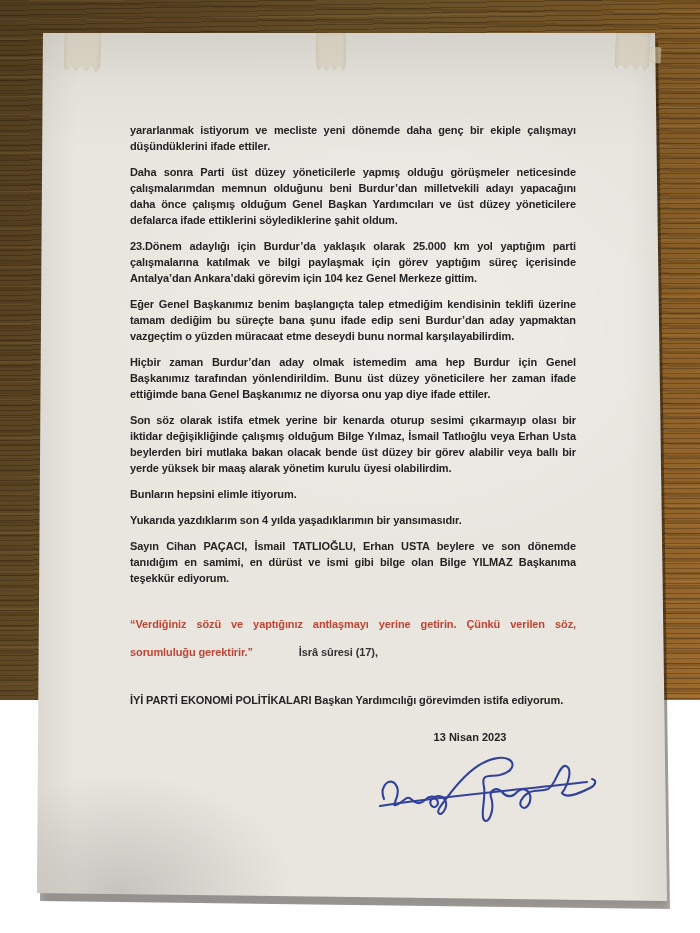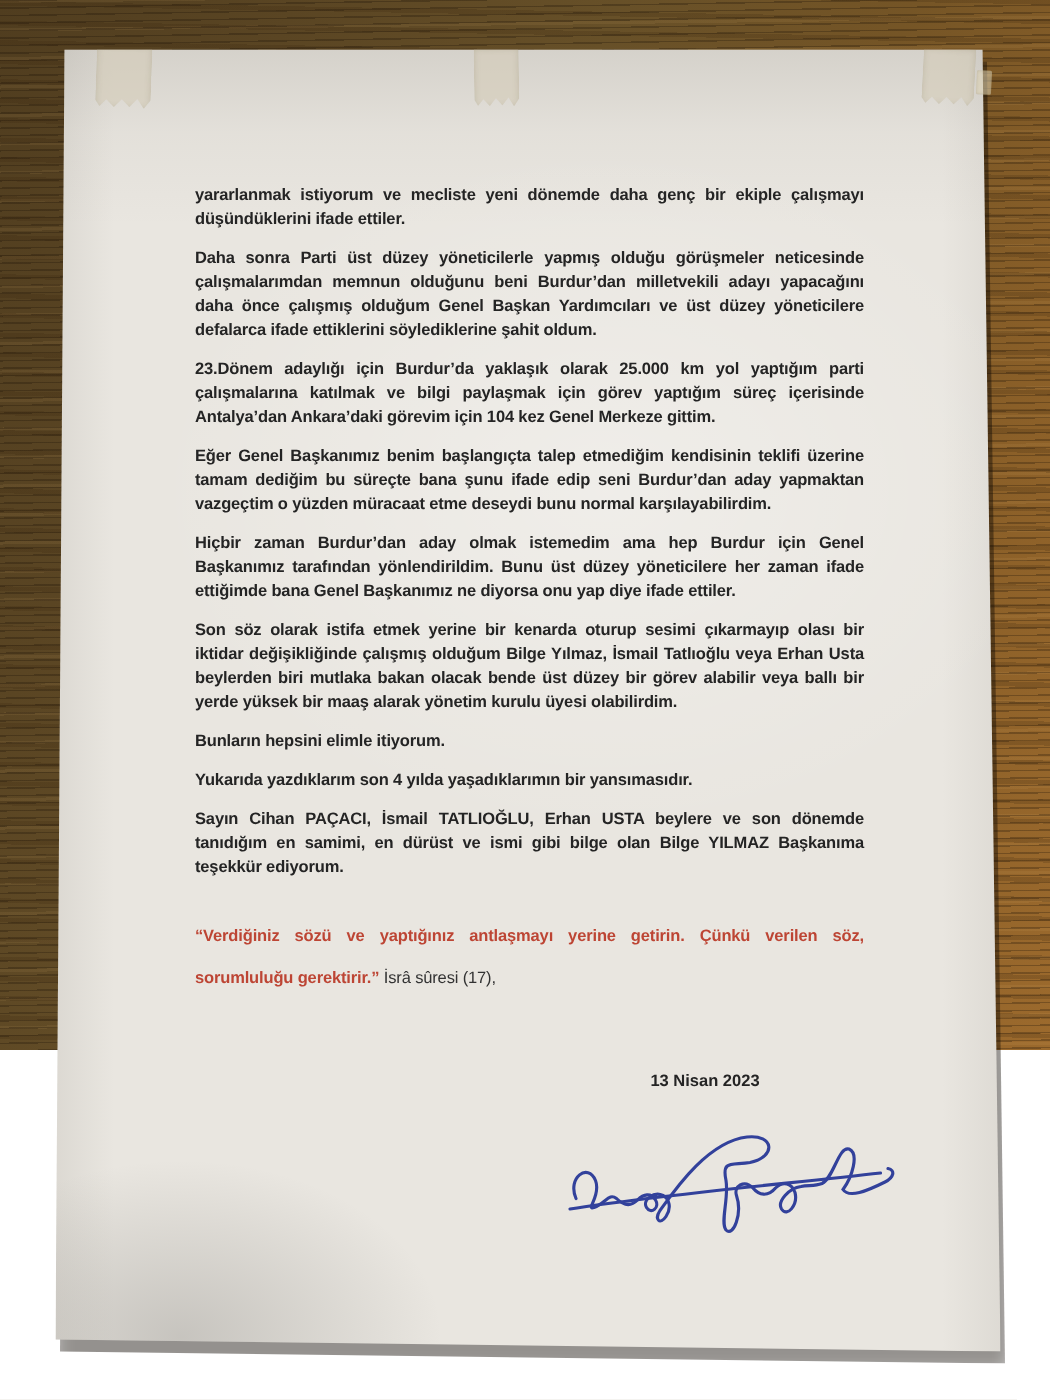--- a/index.html
+++ b/index.html
@@ -76,29 +76,29 @@
     letter-spacing: -0.1px;
     color: #242424;
     text-align: justify;
   }
   .doc-text p { margin: 0 0 10px 0; }
   .quote {
     margin: 24px 0 0 0 !important;
     line-height: 28px;
   }
   .quote .red { color: #bd4534; }
-  .quote .src { color: #333; font-weight: normal; }
+  .quote .src { color: #333; font-weight: bold; margin-left: 43px; }
   .closing-line { margin-top: 26px !important; }
 
   .sig-block {
     position: absolute; left: 329px; top: 688px; width: 220px;
     font-size: 11px; font-weight: bold; color: #242424;
     text-align: center;
   }
-  .sig-date { margin: 0; }
+  .sig-date { margin: 16px; }
   .sig-name { margin: 13px 0 0 0; }
   .signature-svg {
     position: absolute; left: 345px; top: 722px;
     width: 230px; height: 95px;
   }
 </style>
 </head>
 <body>
 
 <div class="scene">
@@ -117,20 +117,21 @@
       <p>23.Dönem adaylığı için Burdur’da yaklaşık olarak 25.000 km yol yaptığım parti çalışmalarına katılmak ve bilgi paylaşmak için görev yaptığım süreç içerisinde Antalya’dan Ankara’daki görevim için 104 kez Genel Merkeze gittim.</p>
       <p>Eğer Genel Başkanımız benim başlangıçta talep etmediğim kendisinin teklifi üzerine tamam dediğim bu süreçte bana şunu ifade edip seni Burdur’dan aday yapmaktan vazgeçtim o yüzden müracaat etme deseydi bunu normal karşılayabilirdim.</p>
       <p>Hiçbir zaman Burdur’dan aday olmak istemedim ama hep Burdur için Genel Başkanımız tarafından yönlendirildim. Bunu üst düzey yöneticilere her zaman ifade ettiğimde bana Genel Başkanımız ne diyorsa onu yap diye ifade ettiler.</p>
       <p>Son söz olarak istifa etmek yerine bir kenarda oturup sesimi çıkarmayıp olası bir iktidar değişikliğinde çalışmış olduğum Bilge Yılmaz, İsmail Tatlıoğlu veya Erhan Usta beylerden biri mutlaka bakan olacak bende üst düzey bir görev alabilir veya ballı bir yerde yüksek bir maaş alarak yönetim kurulu üyesi olabilirdim.</p>
       <p>Bunların hepsini elimle itiyorum.</p>
       <p>Yukarıda yazdıklarım son 4 yılda yaşadıklarımın bir yansımasıdır.</p>
       <p>Sayın Cihan PAÇACI, İsmail TATLIOĞLU, Erhan USTA beylere ve son dönemde tanıdığım en samimi, en dürüst ve ismi gibi bilge olan Bilge YILMAZ Başkanıma teşekkür ediyorum.</p>
 
       <p class="quote"><span class="red">“Verdiğiniz sözü ve yaptığınız antlaşmayı yerine getirin. Çünkü verilen söz, sorumluluğu gerektirir.”</span><span class="src"> İsrâ sûresi (17),</span></p>
 
+      <p class="closing-line">İYİ PARTİ EKONOMİ POLİTİKALARI Başkan Yardımcılığı görevimden istifa ediyorum.</p>
     </div>
 
     <div class="sig-block">
       <p class="sig-date">13 Nisan 2023</p>
     </div>
 
     <svg class="signature-svg" viewBox="0 0 230 95" fill="none" xmlns="http://www.w3.org/2000/svg">
       <g stroke="#32419b" stroke-width="2.1" stroke-linecap="round" fill="none">
         <path d="M 8 50
                  C 2 36, 16 26, 21 38

